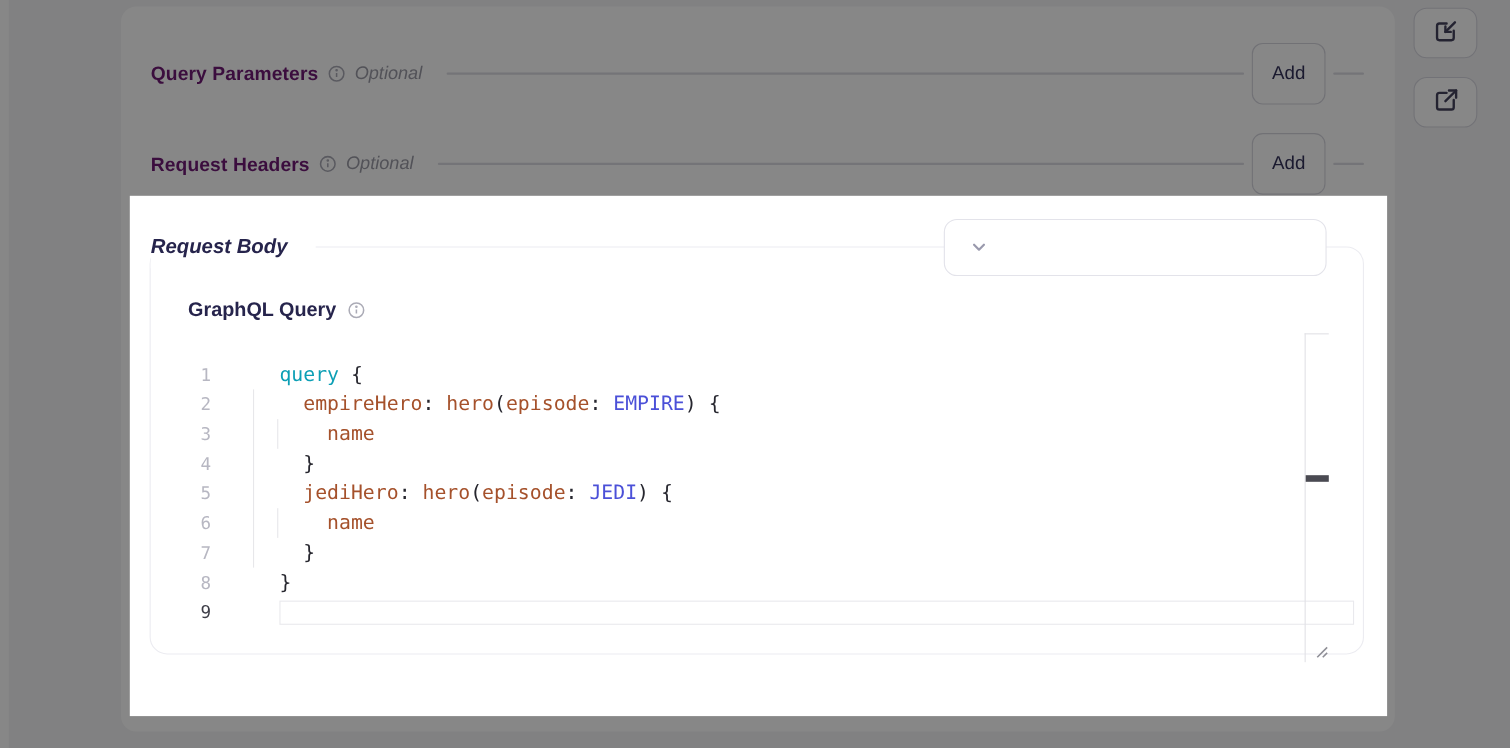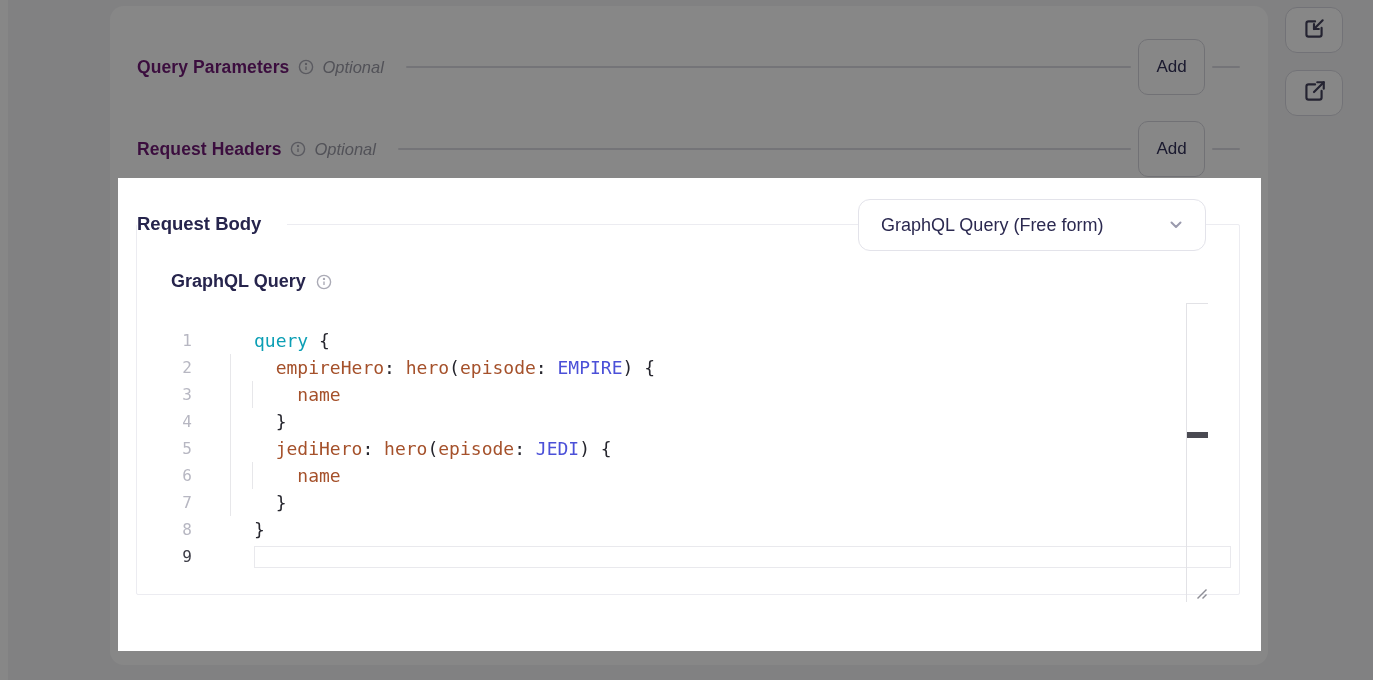--- a/index.html
+++ b/index.html
@@ -30,24 +30,24 @@
   .float-btn svg { stroke:#45435E; fill:none; stroke-width:2; stroke-linecap:round; stroke-linejoin:round; }
 
   
   .overlay { position:absolute; inset:0; background:rgba(0,0,0,0.47); z-index:5; }
 
   
   .modal { position:absolute; left:118px; top:178px; width:1143px; height:473px;
            background:#ffffff; z-index:6; }
 
   .panel { position:absolute; left:18px; top:46px; width:1104px; height:371px;
-           border:1.5px solid #ECECF1; border-radius:2px; background:#ffffff; z-index:1; }
+           border:1.5px solid #ECECF1; border-radius:16px; background:#ffffff; z-index:1; }
 
   .rb-title { position:absolute; left:19px; top:27px; z-index:2; background:#ffffff;
-              padding:8px 26px 9px 0; font-size:18.5px; font-weight:700; color:#26244C; }
+              padding:8px 26px 9px 0; font-size:18.5px; font-weight:700; color:#26244C;font-style:italic; }
 
   .dropdown { position:absolute; left:740px; top:21px; width:348px; height:52px; z-index:2;
               background:#ffffff; border:1.5px solid #E3E3EA; border-radius:12px;
               display:flex; align-items:center; padding:0 20px 0 22px; cursor:pointer; }
   .dropdown-value { flex:1 1 auto; font-size:18px; color:#2B2950; }
   .chevron { flex:0 0 auto; display:flex; }
 
   .panel-label-row { position:absolute; left:34px; top:46px; display:flex; align-items:center; }
   .panel-label { font-size:18px; font-weight:700; color:#26244C; }
   .panel-label-row .row-info { margin-left:10px; }
@@ -202,21 +202,20 @@
         <svg width="13" height="13" viewBox="0 0 13 13">
           <line x1="2.5" y1="11.5" x2="11.5" y2="2.5"></line>
           <line x1="7.5" y1="11.5" x2="11.5" y2="7.5"></line>
         </svg>
       </span>
     </div>
 
     <div class="rb-title">Request Body</div>
 
     <div class="dropdown">
-      <span class="dropdown-value">GraphQL Query (Free form)</span>
       <span class="chevron">
         <svg width="18" height="18" viewBox="0 0 18 18" fill="none" stroke="#9A9AAD" stroke-width="2" stroke-linecap="round" stroke-linejoin="round">
           <polyline points="4.5 6.5 9 11 13.5 6.5"></polyline>
         </svg>
       </span>
     </div>
   </div>
 </div>
 
 </body></html>

